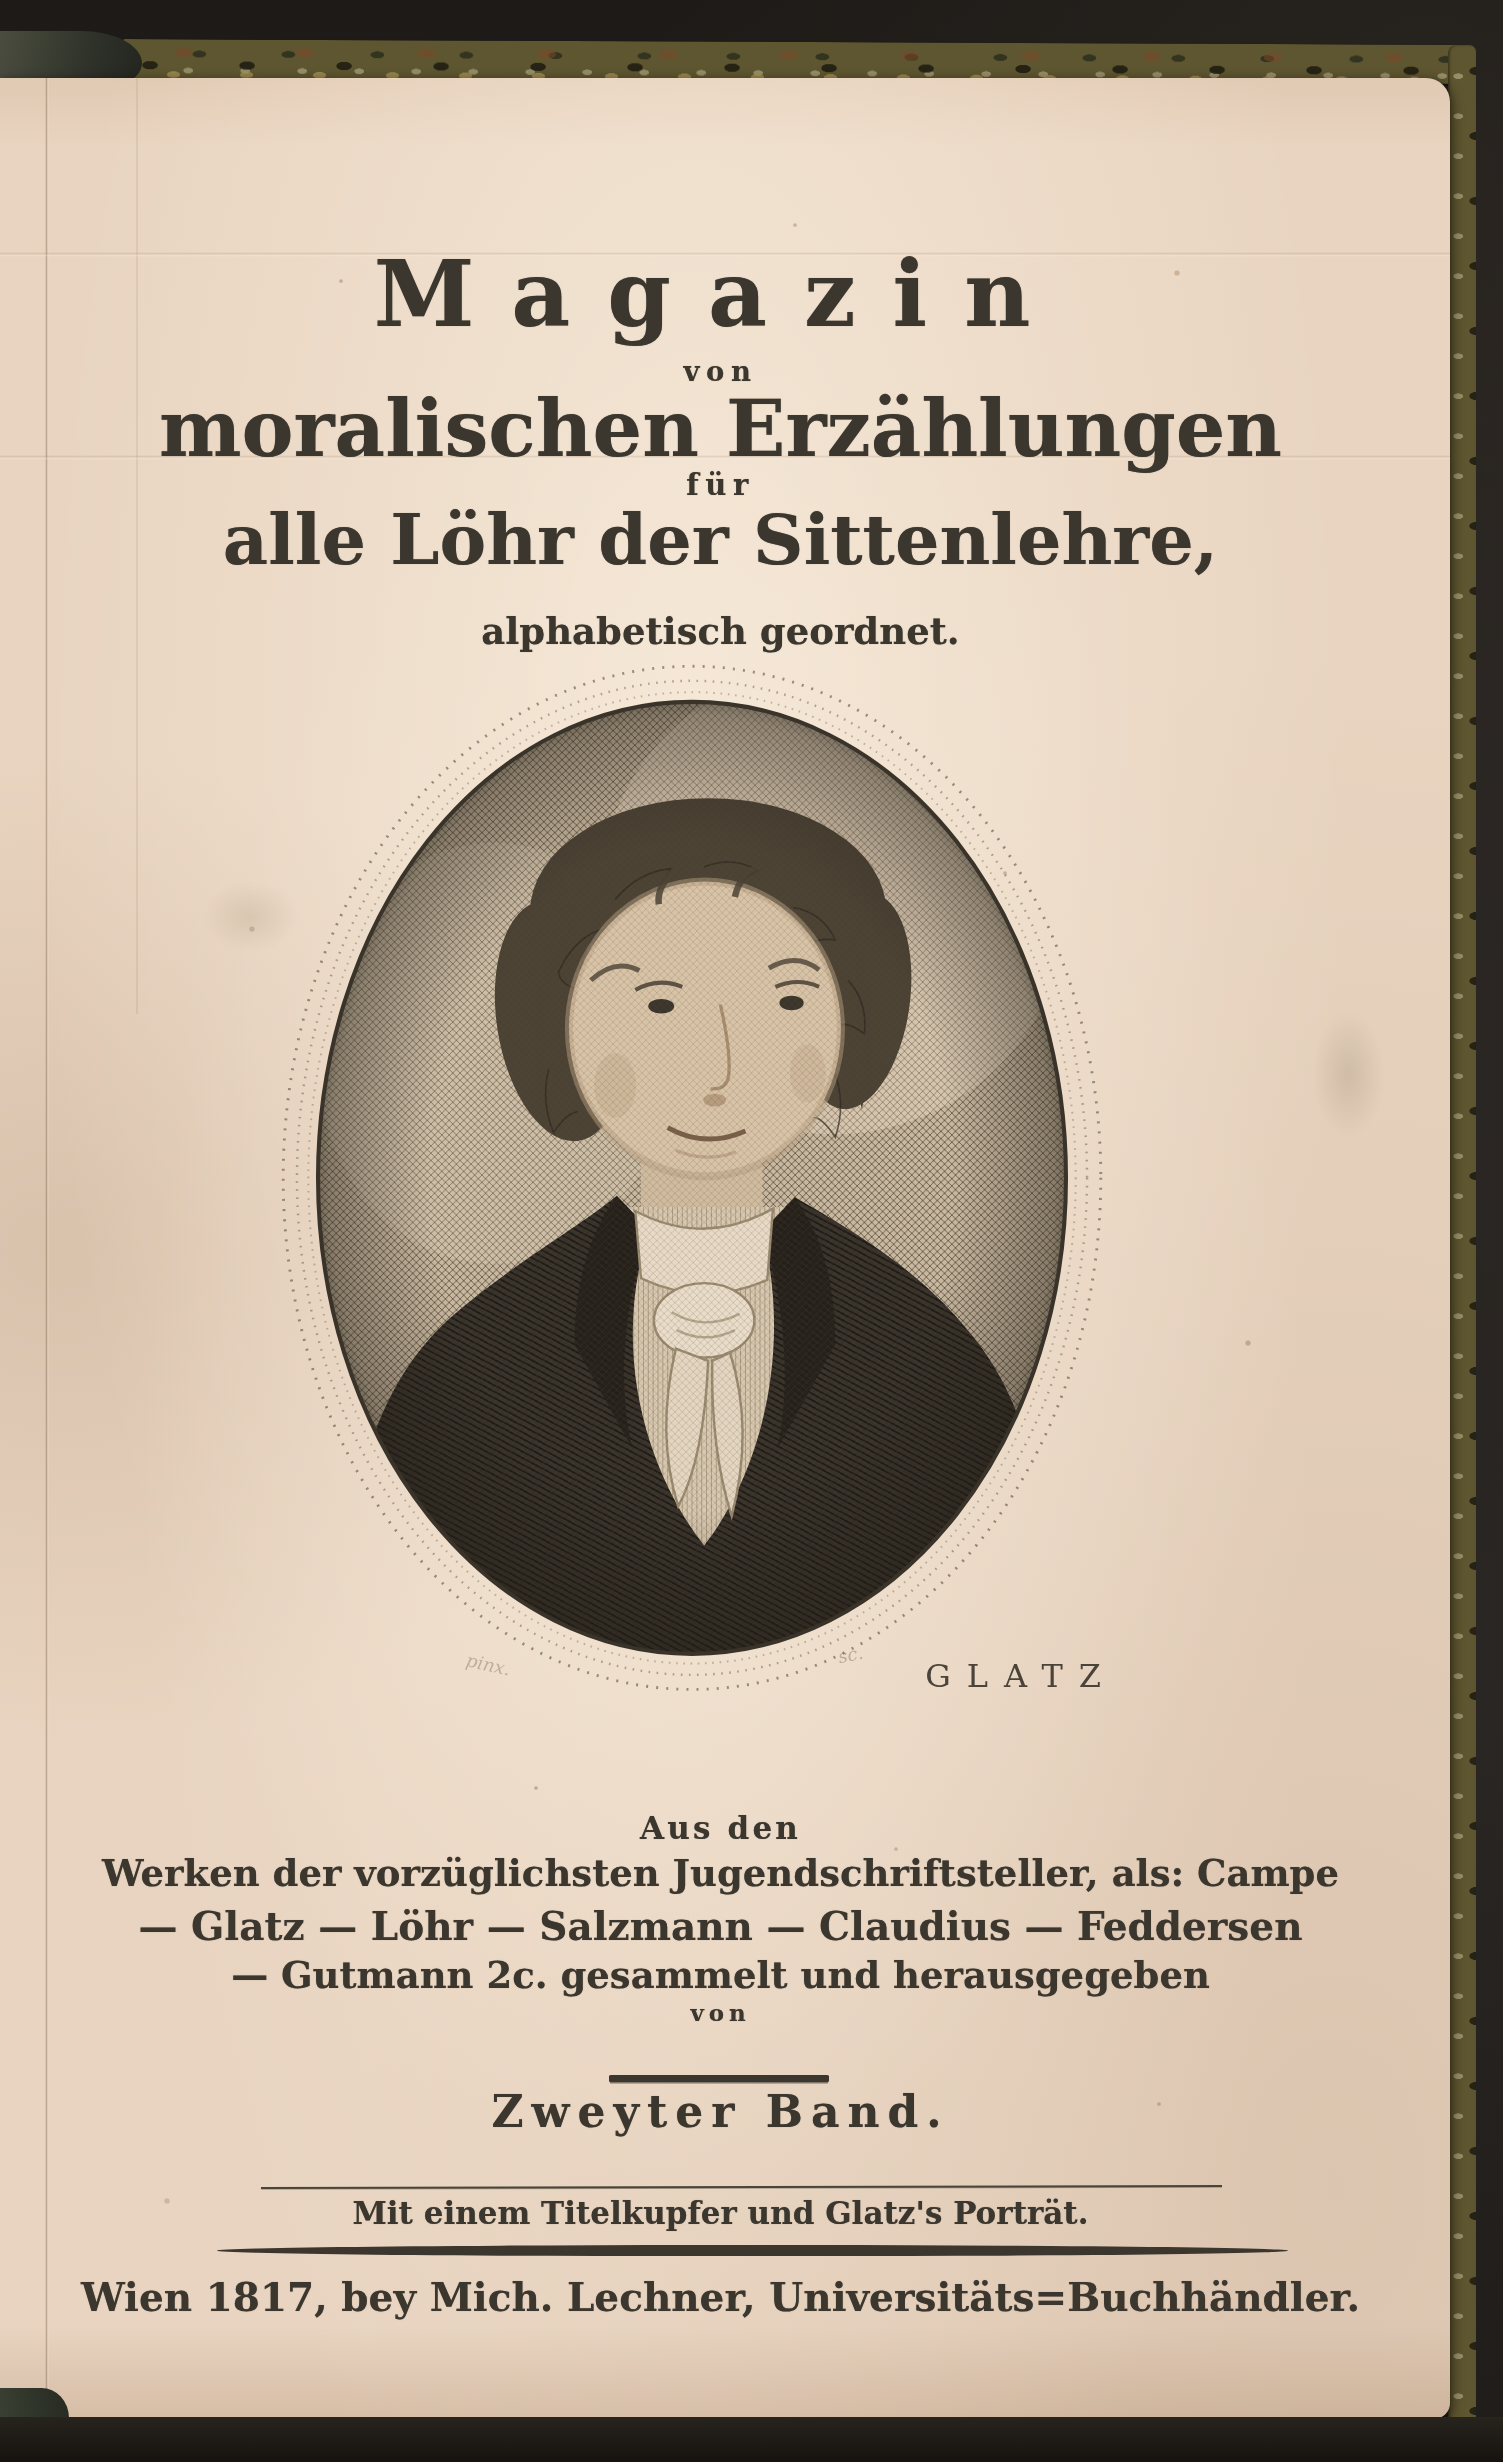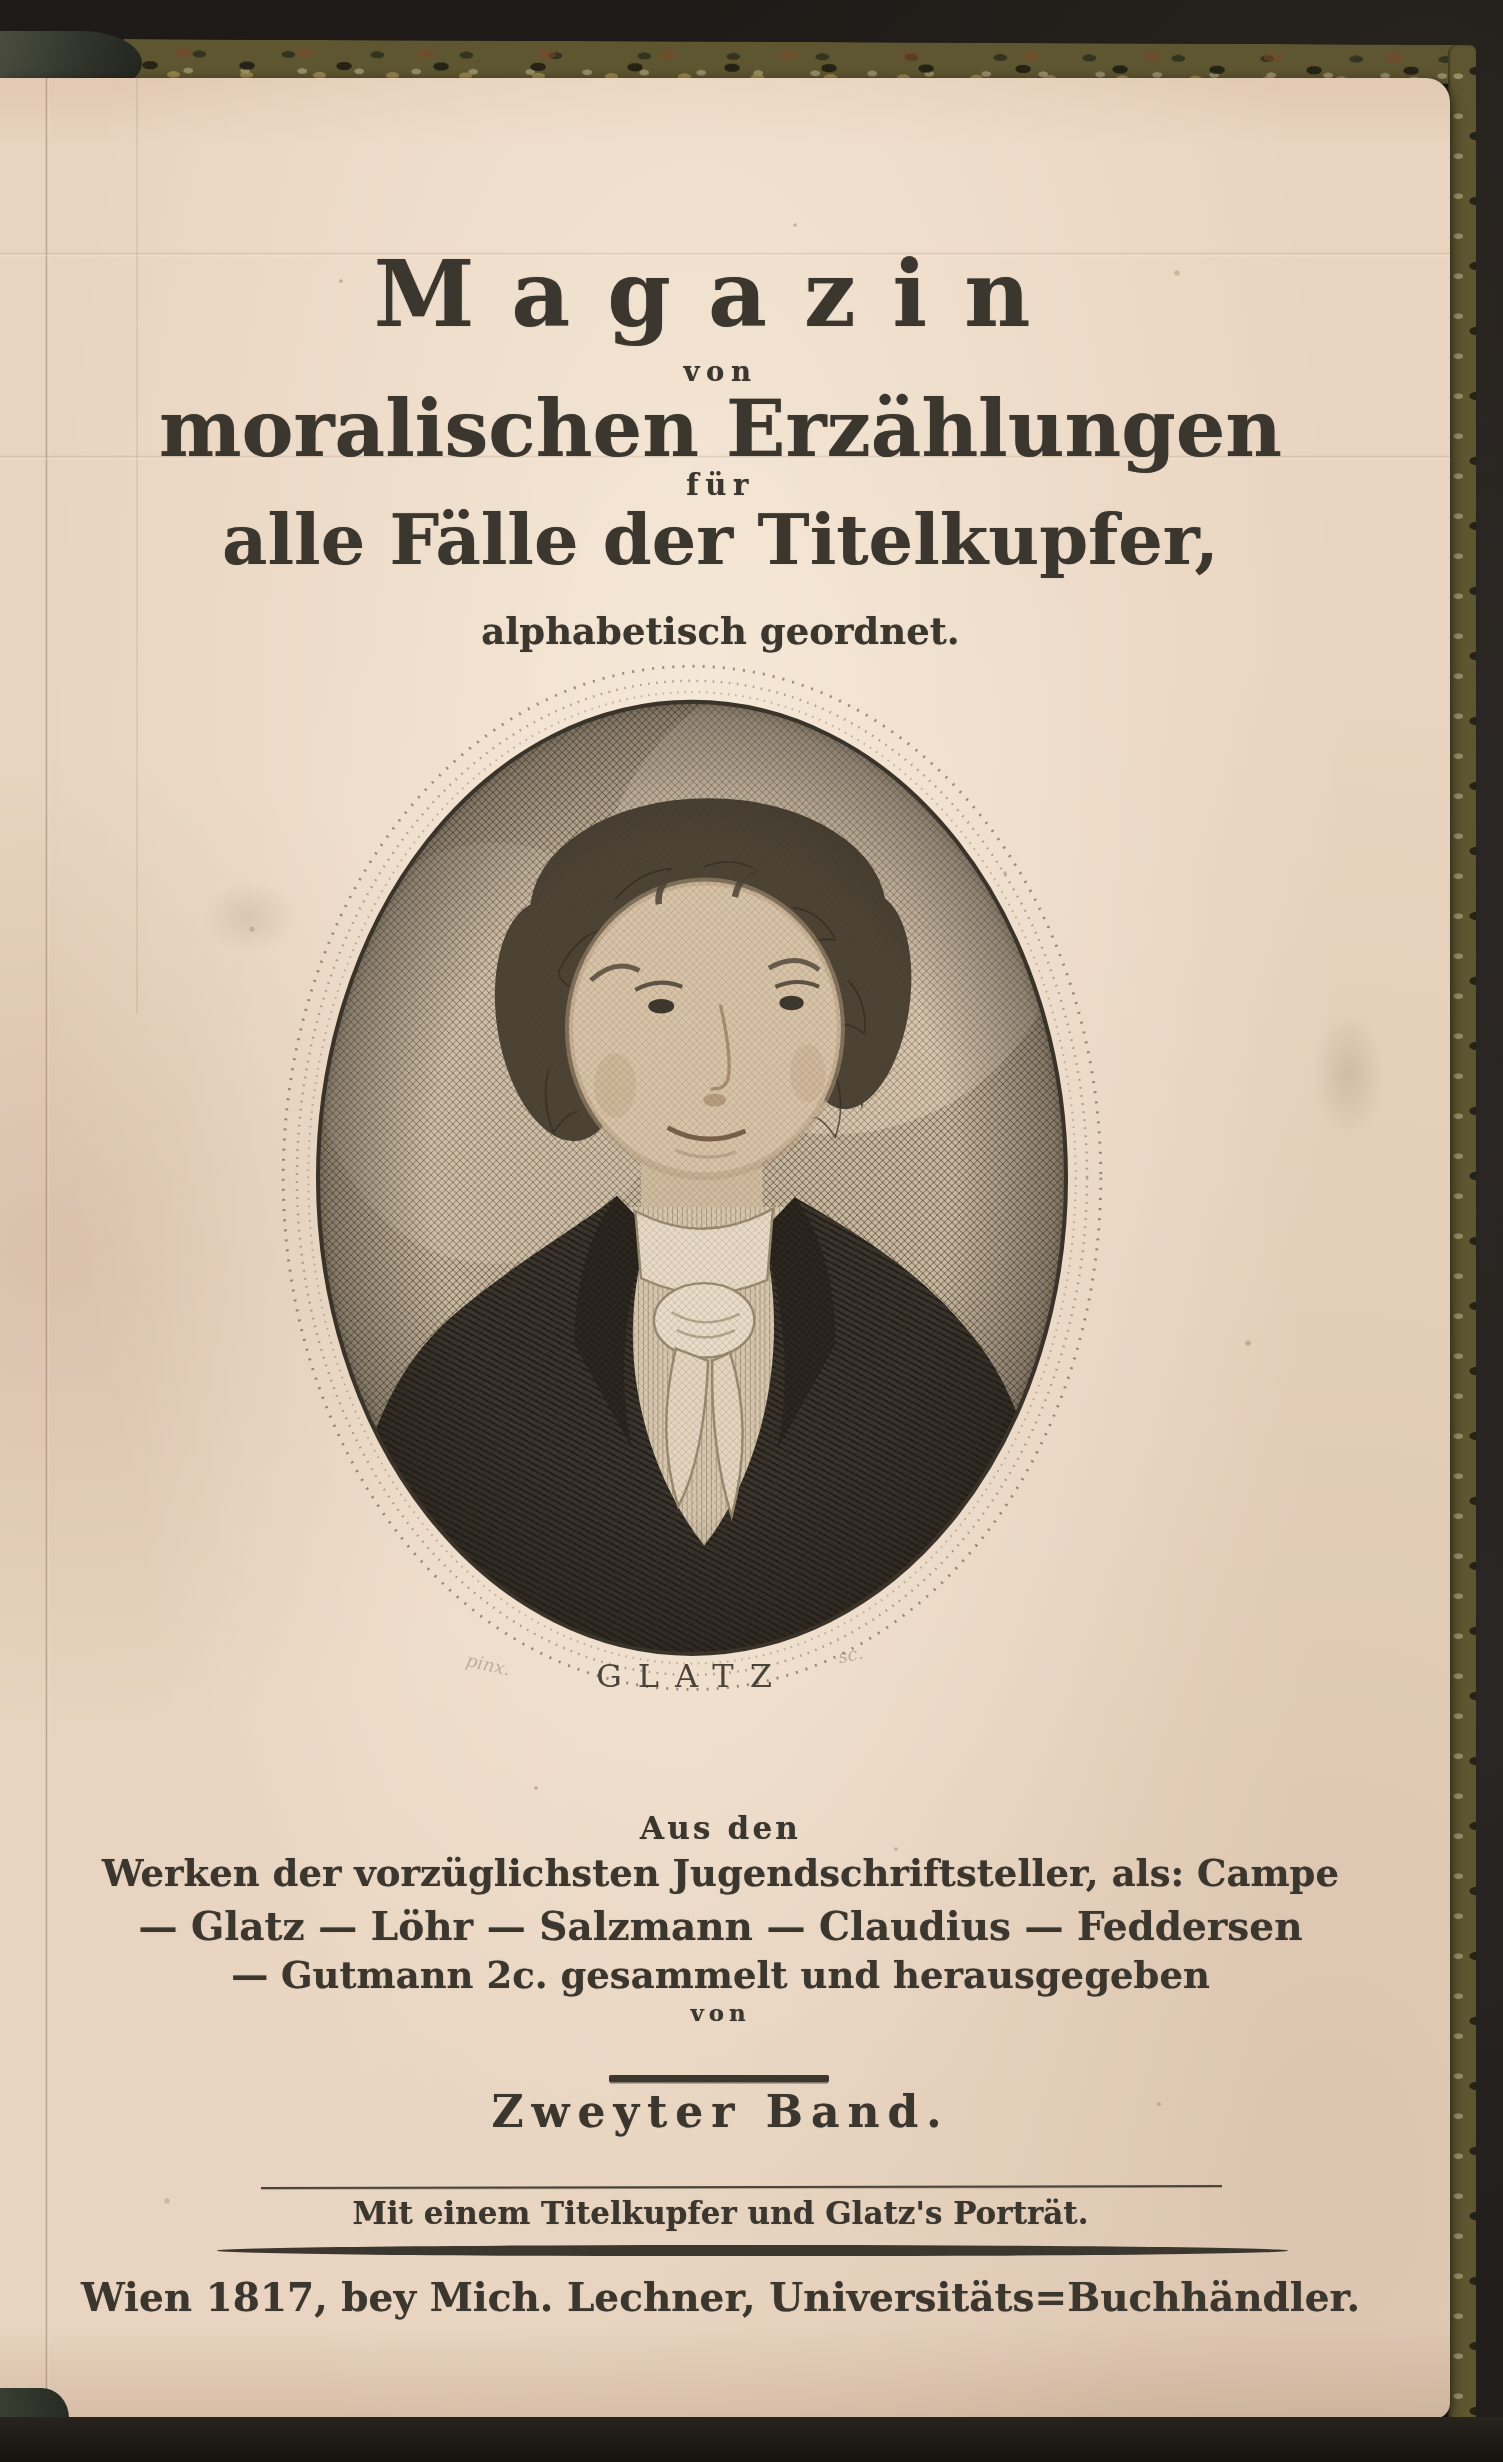--- a/index.html
+++ b/index.html
@@ -61,21 +61,21 @@
   .f-big{font-weight:bold;}
   .swelled{position:absolute;left:217px;top:2245px;width:1071px;height:11.3px;background:#3b372e;
     clip-path:ellipse(50% 50% at 50% 50%);}
   .thinrule{position:absolute;left:261px;top:2186px;width:961px;height:2.4px;background:#4a453a;
     transform:rotate(-.12deg);box-shadow:0 0.8px 0 rgba(74,69,58,.4);}
   .editor-rule{position:absolute;left:609px;top:2075px;width:220px;height:6.5px;background:#3b372e;
     border-radius:1.6px;box-shadow:0 2.4px 0 -0.8px rgba(59,55,46,.6);}
   .sig{position:absolute;font-style:italic;font-size:18px;color:#4a4338;opacity:.3;white-space:nowrap;}
   
   .portrait{position:absolute;left:267px;top:632px;width:850px;height:1150px;}
-  .caption{position:absolute;left:267px;top:1657px;width:850px;text-align:center;
+  .caption{position:absolute;left:267px;top:1657px;width:850px;text-align:right;
     font-size:32px;letter-spacing:16px;color:#3a342c;opacity:.9;}
 </style>
 </head>
 <body>
 
 <div class="stage">
   <div class="backdrop"></div>
 
   <div class="marble marble-top"></div>
   <div class="marble marble-right"></div>
@@ -88,21 +88,21 @@
     <div class="crease-h" style="top:377px;"></div>
     <div class="specks"></div>
     <div class="stain" style="left:1312px;top:931px;width:73px;height:130px;background:radial-gradient(ellipse,rgba(110,95,70,.18),transparent 70%);"></div>
     <div class="stain" style="left:202px;top:802px;width:97px;height:73px;background:radial-gradient(ellipse,rgba(120,100,70,.14),transparent 70%);"></div>
   </div>
 
   <div class="tx f-big" style="top:249px;font-size:91px;letter-spacing:37px;">Magazin</div>
   <div class="tx f-big" style="top:358px;font-size:27.5px;letter-spacing:6.5px;">von</div>
   <div class="tx f-big" style="top:471px;font-size:29px;letter-spacing:6.5px;">für</div>
   <div class="tx f-big" style="top:390px;font-size:78px;">moralischen Erzählungen</div>
-  <div class="tx f-big" style="top:505px;font-size:70px;">alle Fälle der Titelkupfer,</div>
+  <div class="tx f-big" style="top:505px;font-size:70px;">alle Löhr der Sittenlehre,</div>
   <div class="tx f-big" style="top:585px;font-size:37px;margin-top:28px;">alphabetisch geordnet.</div>
 
   <svg class="portrait" viewBox="0 0 1050 1420">
     <defs>
       <pattern id="xh" width="9" height="9" patternUnits="userSpaceOnUse">
         <path d="M0 0 L9 9 M9 0 L0 9" stroke="#57503f" stroke-width="1.1" fill="none"></path>
       </pattern>
       <pattern id="coatp" width="7" height="7" patternUnits="userSpaceOnUse" patternTransform="rotate(28)">
         <rect width="7" height="7" fill="#38322a"></rect>
         <path d="M0 3.5 H7" stroke="#1f1b16" stroke-width="2.4"></path>

